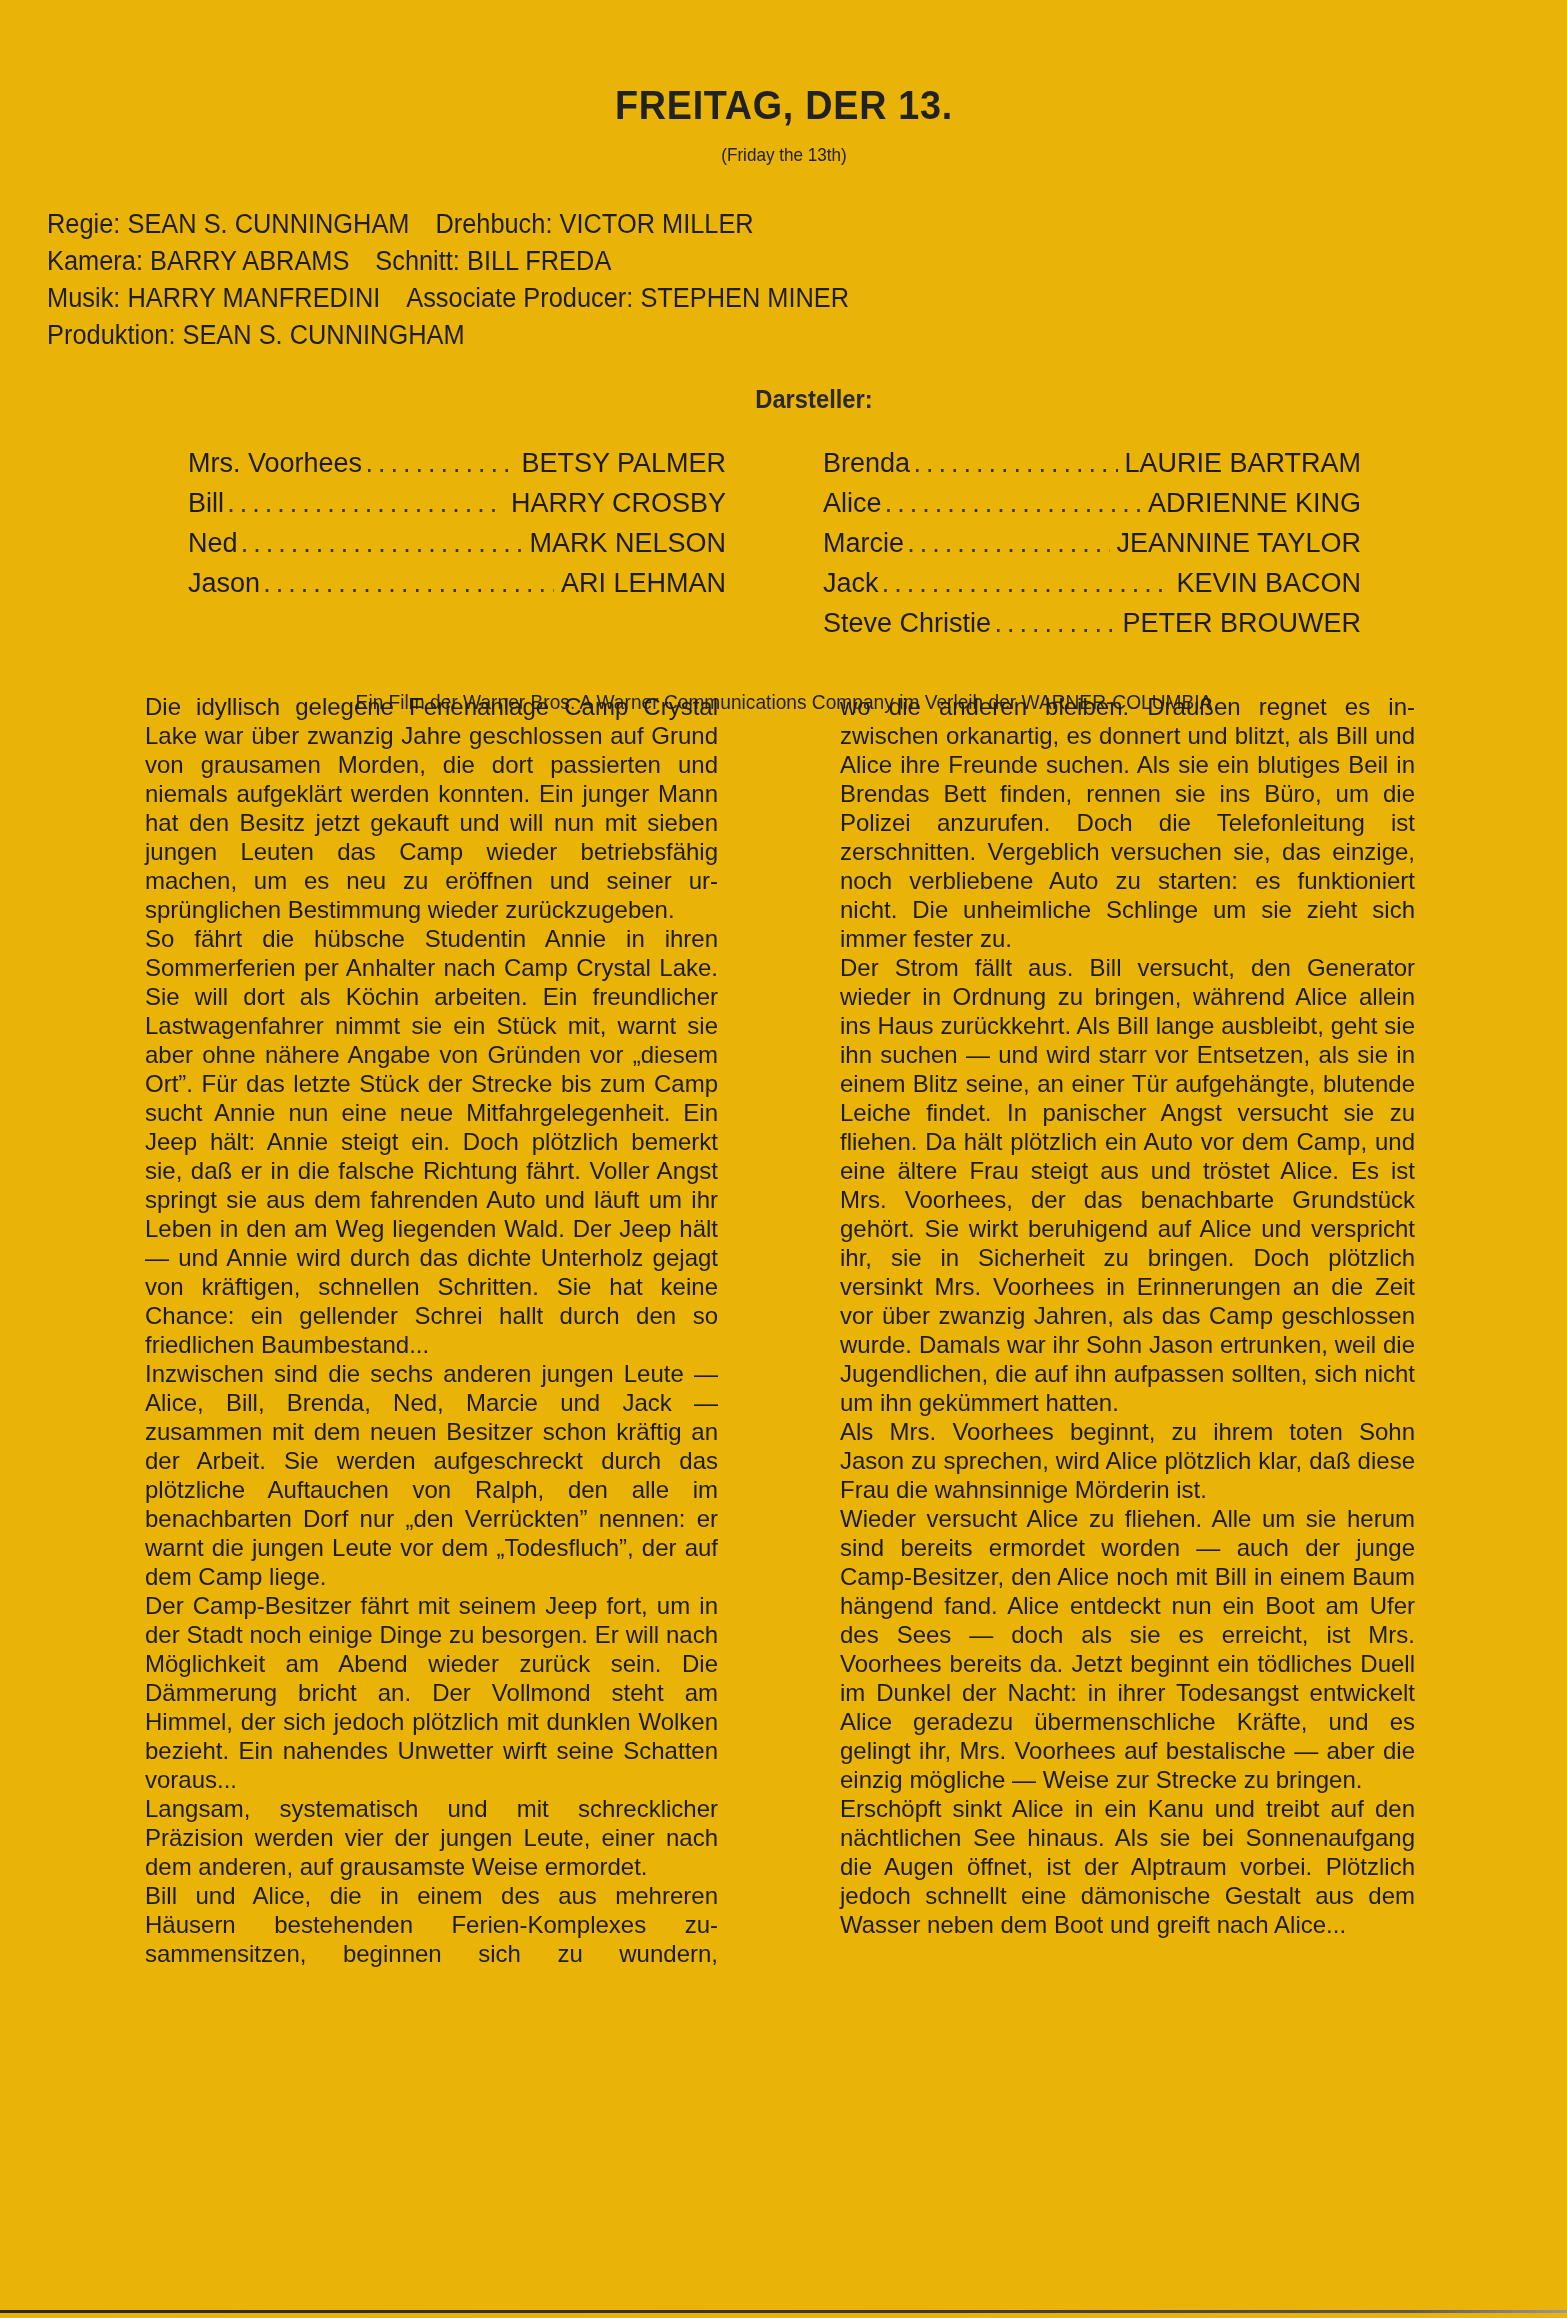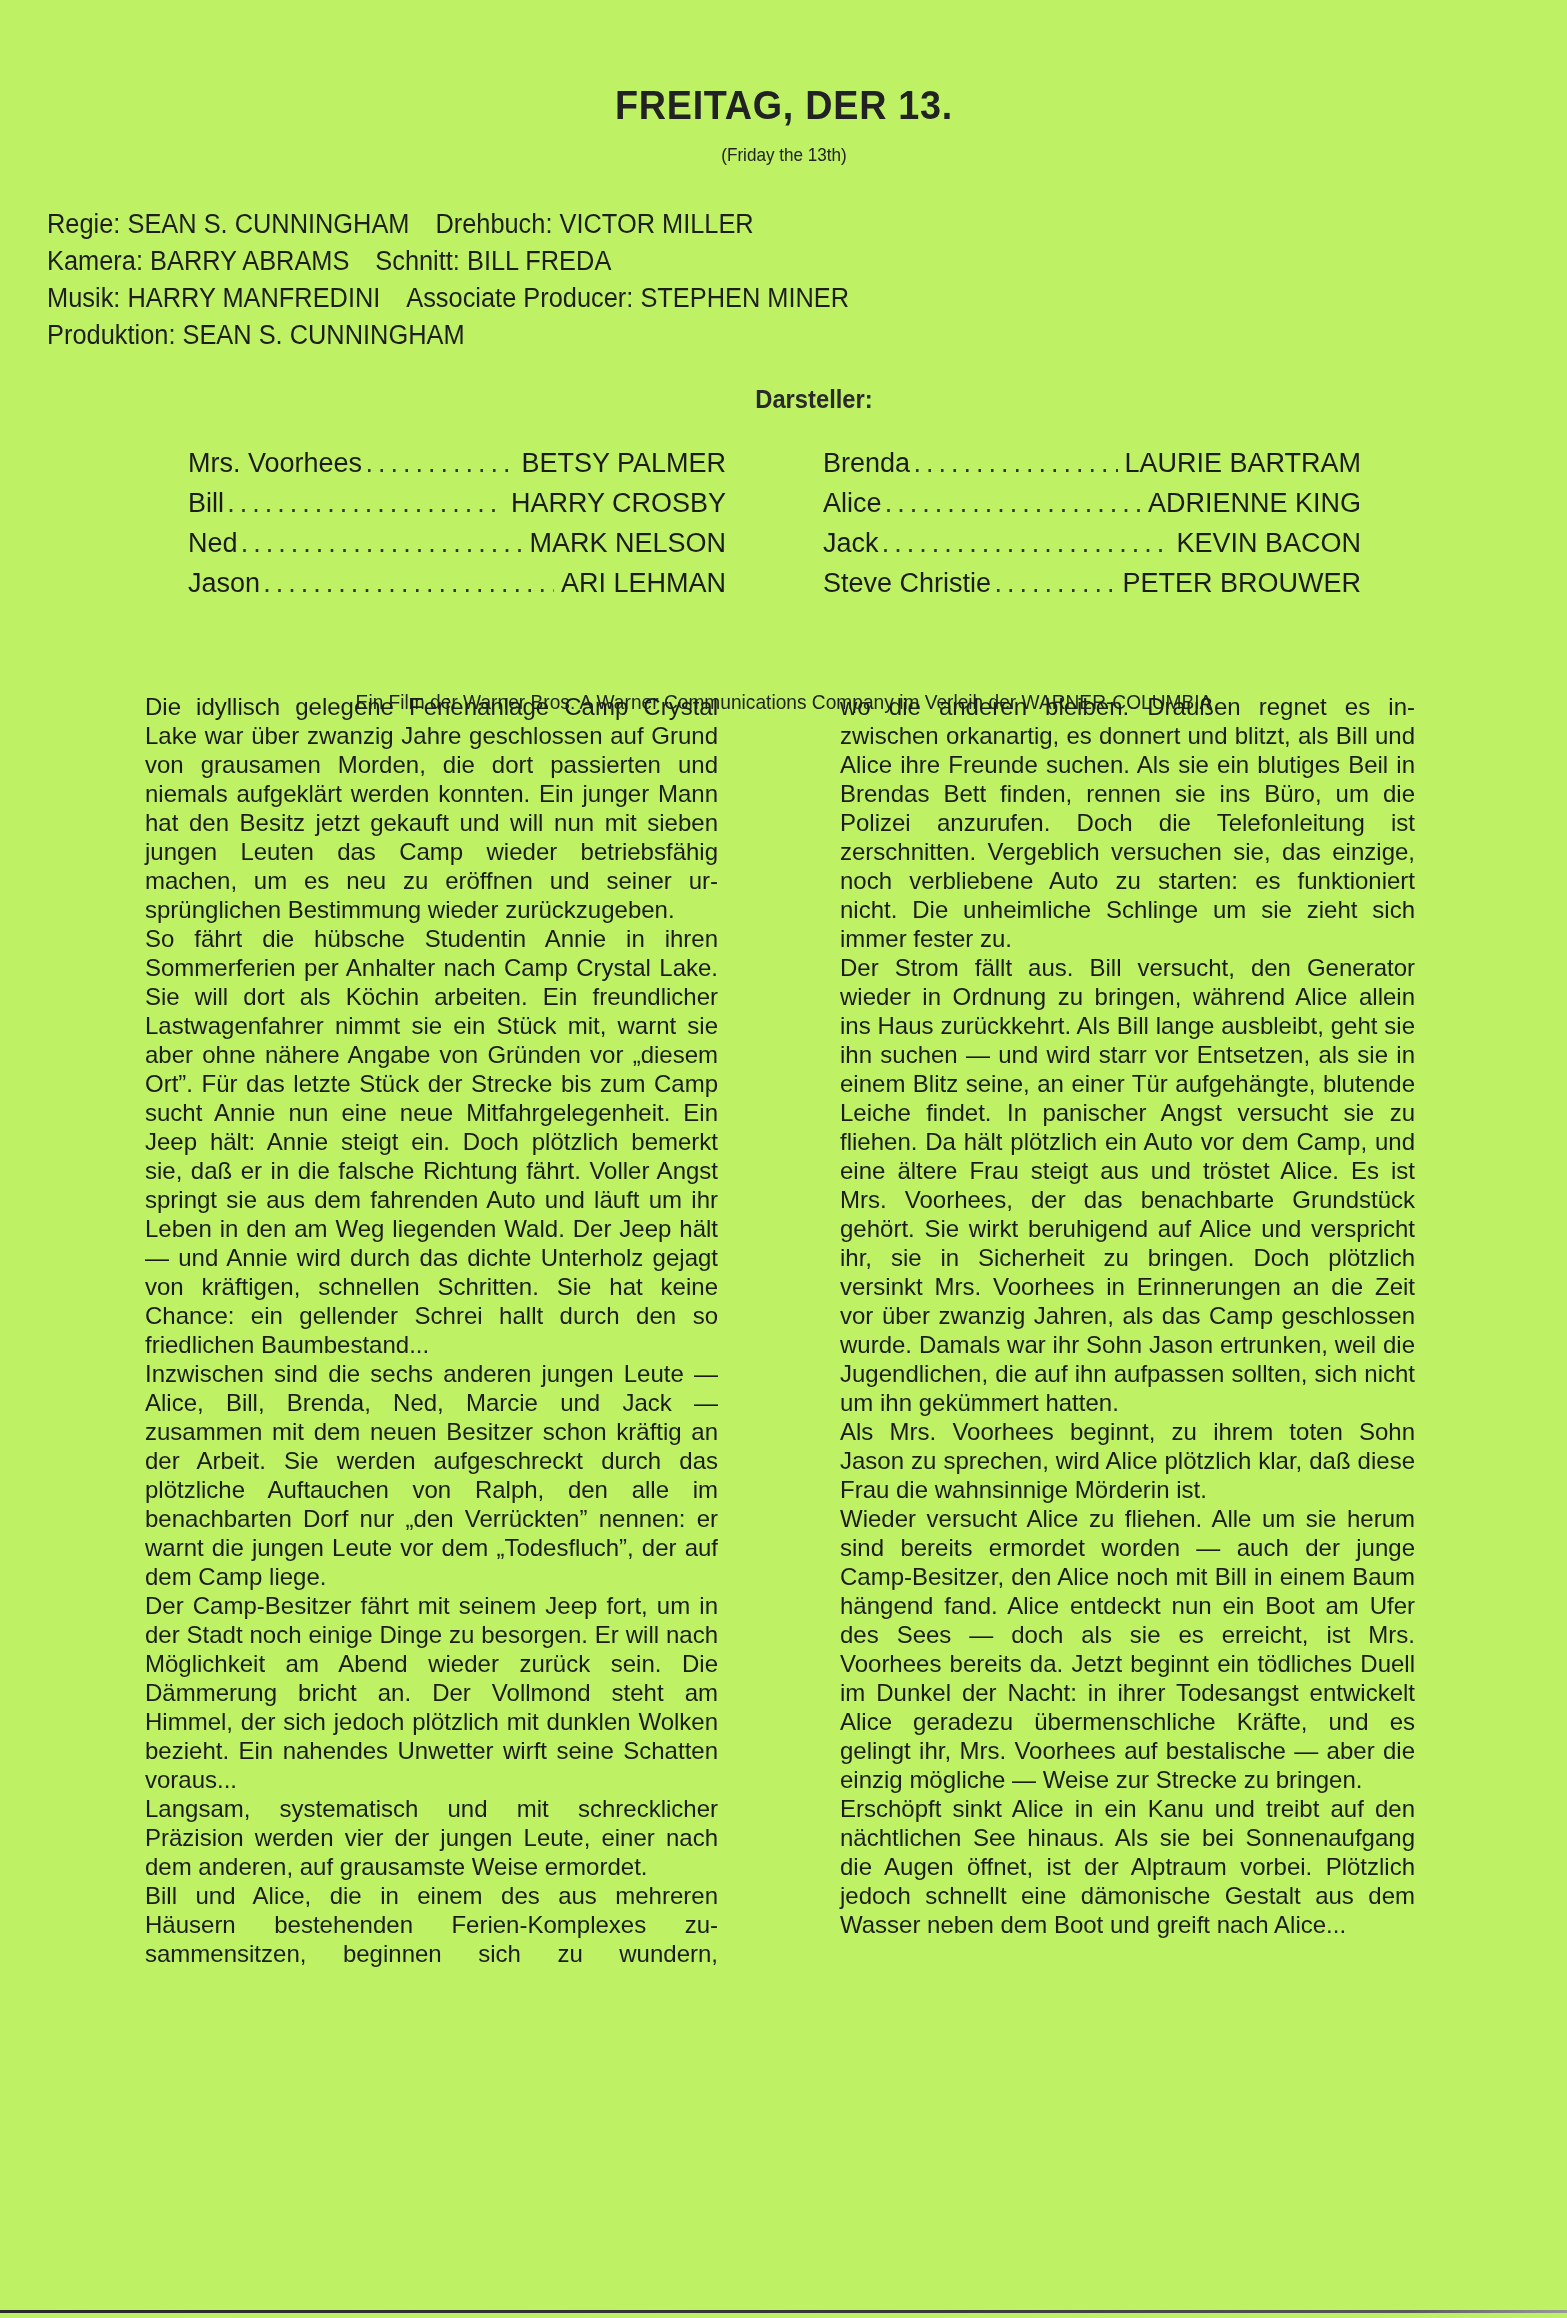--- a/index.html
+++ b/index.html
@@ -11,21 +11,21 @@
     width: 1568px;
     height: 2319px;
     position: relative;
     overflow: hidden;
     font-family: "Liberation Sans", "DejaVu Sans", sans-serif;
     color: #1c1c1c;
   }
   .page {
     position: absolute;
     inset: 0;
-    background: #bef264;
+    background: #eab308;
   }
   .title {
     position: absolute;
     left: 0; right: 0;
     top: 82px;
     text-align: center;
     font-size: 41px;
     font-weight: bold;
     letter-spacing: 0.8px;
     transform: scaleX(0.92);
@@ -180,20 +180,25 @@
         <span class="cast-role">Brenda</span>
         <span class="cast-dots"></span>
         <span class="cast-actor">LAURIE BARTRAM</span>
       </div>
     <div class="cast-row">
         <span class="cast-role">Alice</span>
         <span class="cast-dots"></span>
         <span class="cast-actor">ADRIENNE KING</span>
       </div>
     <div class="cast-row">
+        <span class="cast-role">Marcie</span>
+        <span class="cast-dots"></span>
+        <span class="cast-actor">JEANNINE TAYLOR</span>
+      </div>
+    <div class="cast-row">
         <span class="cast-role">Jack</span>
         <span class="cast-dots"></span>
         <span class="cast-actor">KEVIN BACON</span>
       </div>
     <div class="cast-row">
         <span class="cast-role">Steve Christie</span>
         <span class="cast-dots"></span>
         <span class="cast-actor">PETER BROUWER</span>
       </div>
   </div>

